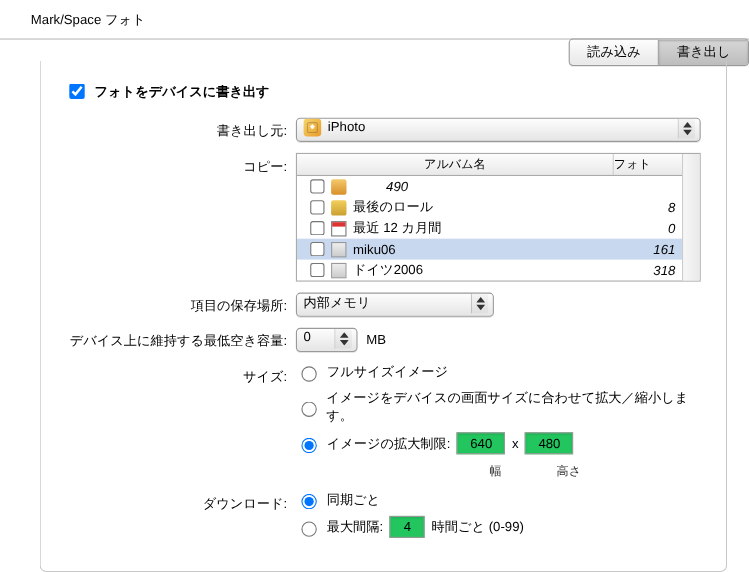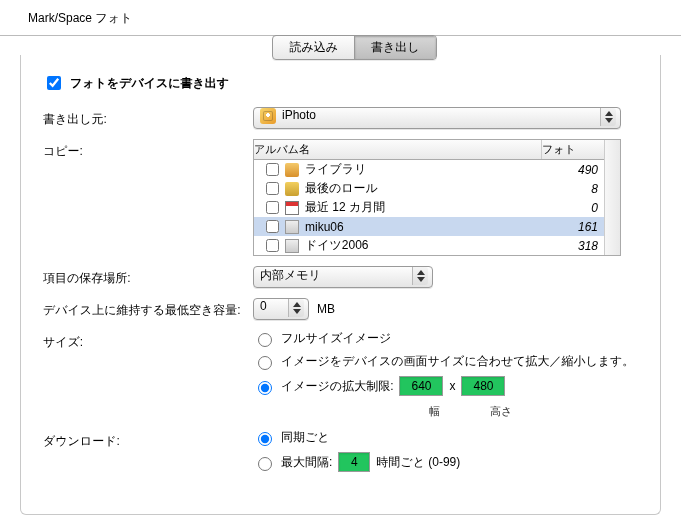--- a/index.html
+++ b/index.html
@@ -11,21 +11,21 @@
     width: 681px;
     height: 520px;
     color: #000;
   }
   .window-title {
     font-weight: normal;
     padding: 10px 0 8px 28px;
     border-bottom: 1px solid #bbb;
   }
   .tabs-wrap {
-    text-align: center;
+    text-align: right;
     margin-top: -1px;
     position: relative;
     height: 24px;
     margin-left: 28px;
   }
   .tabs {
     display: inline-flex;
     border: 1px solid #999;
     border-radius: 4px;
     overflow: hidden;
@@ -37,44 +37,45 @@
     border-right: 1px solid #999;
     cursor: default;
     font-size: 12px;
   }
   .tab:last-child { border-right: none; }
   .tab.active {
     background: linear-gradient(#d7d7d7,#bdbdbd);
     box-shadow: inset 0 1px 2px rgba(0,0,0,0.25);
   }
   .panel {
-    margin: 0 20px 12px 20px;
+    margin: 0 20px 12px 36px;
     border: 1px solid #c8c8c8;
     border-top: none;
     border-radius: 0 0 6px 6px;
-    padding: 18px 22px 32px 22px;
+    padding: 18px 22px 20px 22px;
     position: relative;
     top: -4px;
   }
   .checkbox-row {
     display: flex;
     align-items: center;
     margin-bottom: 14px;
   }
   .checkbox-row label { font-weight: bold; margin-left: 6px; }
   input[type=checkbox].aqua {
     width: 14px; height: 14px;
   }
   .form-row {
     display: flex;
     align-items: flex-start;
     margin-bottom: 10px;
   }
   .form-label {
     width: 210px;
+    text-align: right;
     padding-right: 8px;
     padding-top: 4px;
     flex-shrink: 0;
   }
   .form-field { flex: 1; }
   .popup {
     display: inline-flex;
     align-items: flex-start;
     height: 22px;
     border: 1px solid #9a9a9a;
@@ -104,21 +105,21 @@
     background: #fff;
     display:flex;
   }
   .table-main { flex:1; }
   .table-header {
     display:flex;
     background: linear-gradient(#fcfcfc,#e9e9e9);
     border-bottom: 1px solid #aaa;
     font-size: 11px;
   }
-  .th-name { flex:1; text-align:left; padding:2px 0; border-right:1px solid #ccc;}
+  .th-name { flex:1; text-align:center; padding:2px 0; border-right:1px solid #ccc;}
   .th-count { width: 62px; text-align:left; padding:2px 0;}
   .table-body .trow {
     display:flex;
     height: 19px;
     align-items:center;
     padding: 0 6px 0 8px;
   }
   .trow.selected { background: #c8d8ef; }
   .trow .rcb { width:13px;height:13px;margin-right:6px;}
   .trow .ricon { width:14px;height:14px;margin-right:6px;}
@@ -200,21 +201,20 @@
       <div class="table-wrap">
         <div class="table-main">
           <div class="table-header">
             <div class="th-name">アルバム名</div>
             <div class="th-count">フォト</div>
           </div>
           <div class="table-body" id="table-body">
               <div class="trow">
                 <input type="checkbox" class="rcb" style="">
                 <span class="ricon lib-ic"></span>
-                <span class="rname">ライブラリ</span>
                 <span class="rcount">490</span>
               </div>
               <div class="trow">
                 <input type="checkbox" class="rcb" style="">
                 <span class="ricon roll-ic"></span>
                 <span class="rname">最後のロール</span>
                 <span class="rcount">8</span>
               </div>
               <div class="trow">
                 <input type="checkbox" class="rcb" style="">

